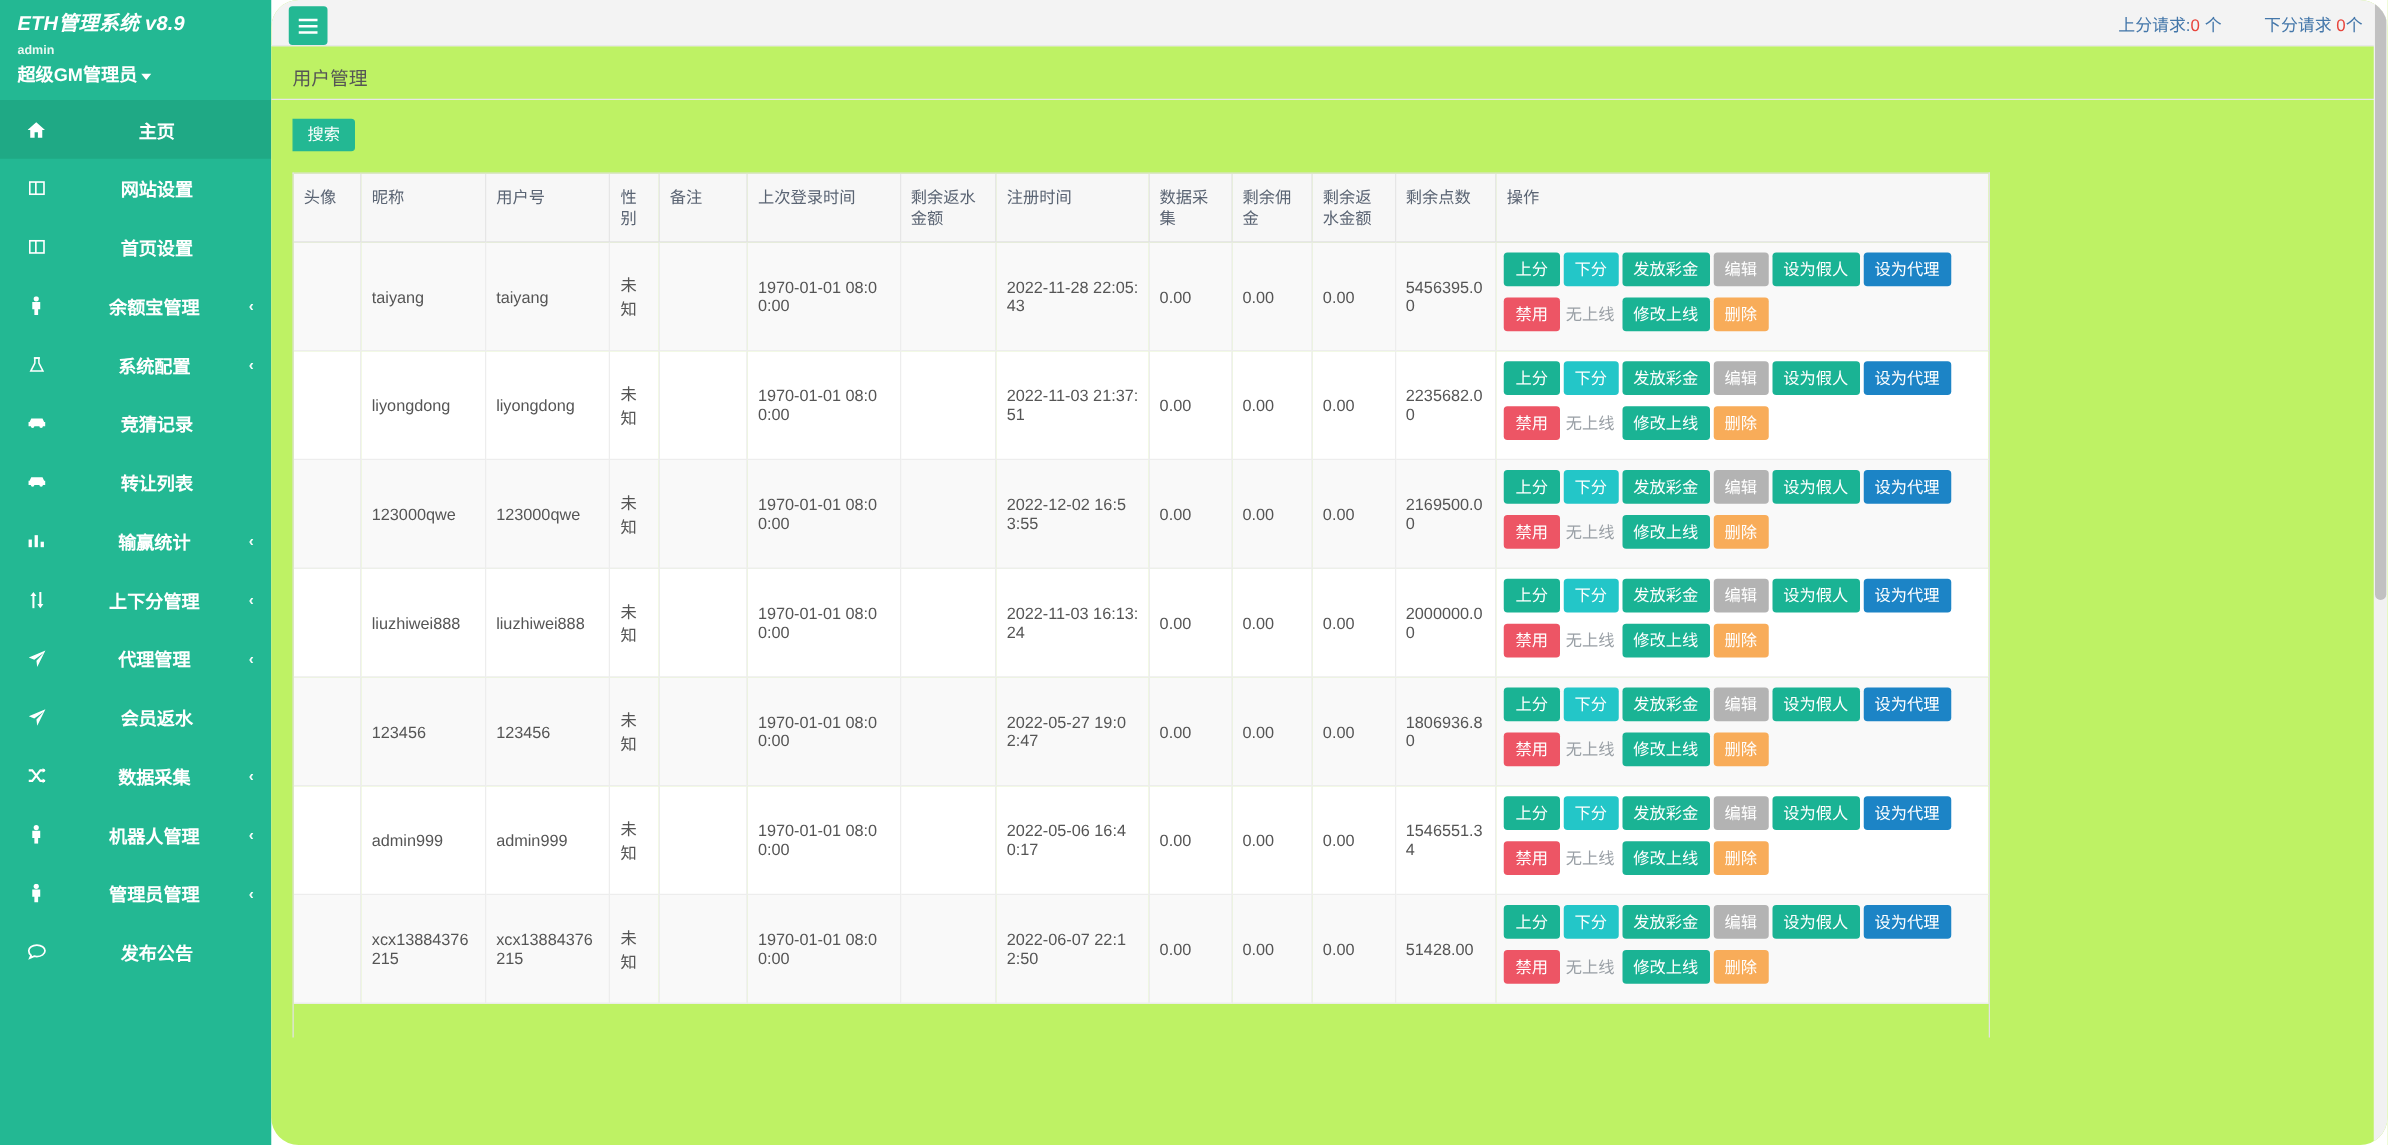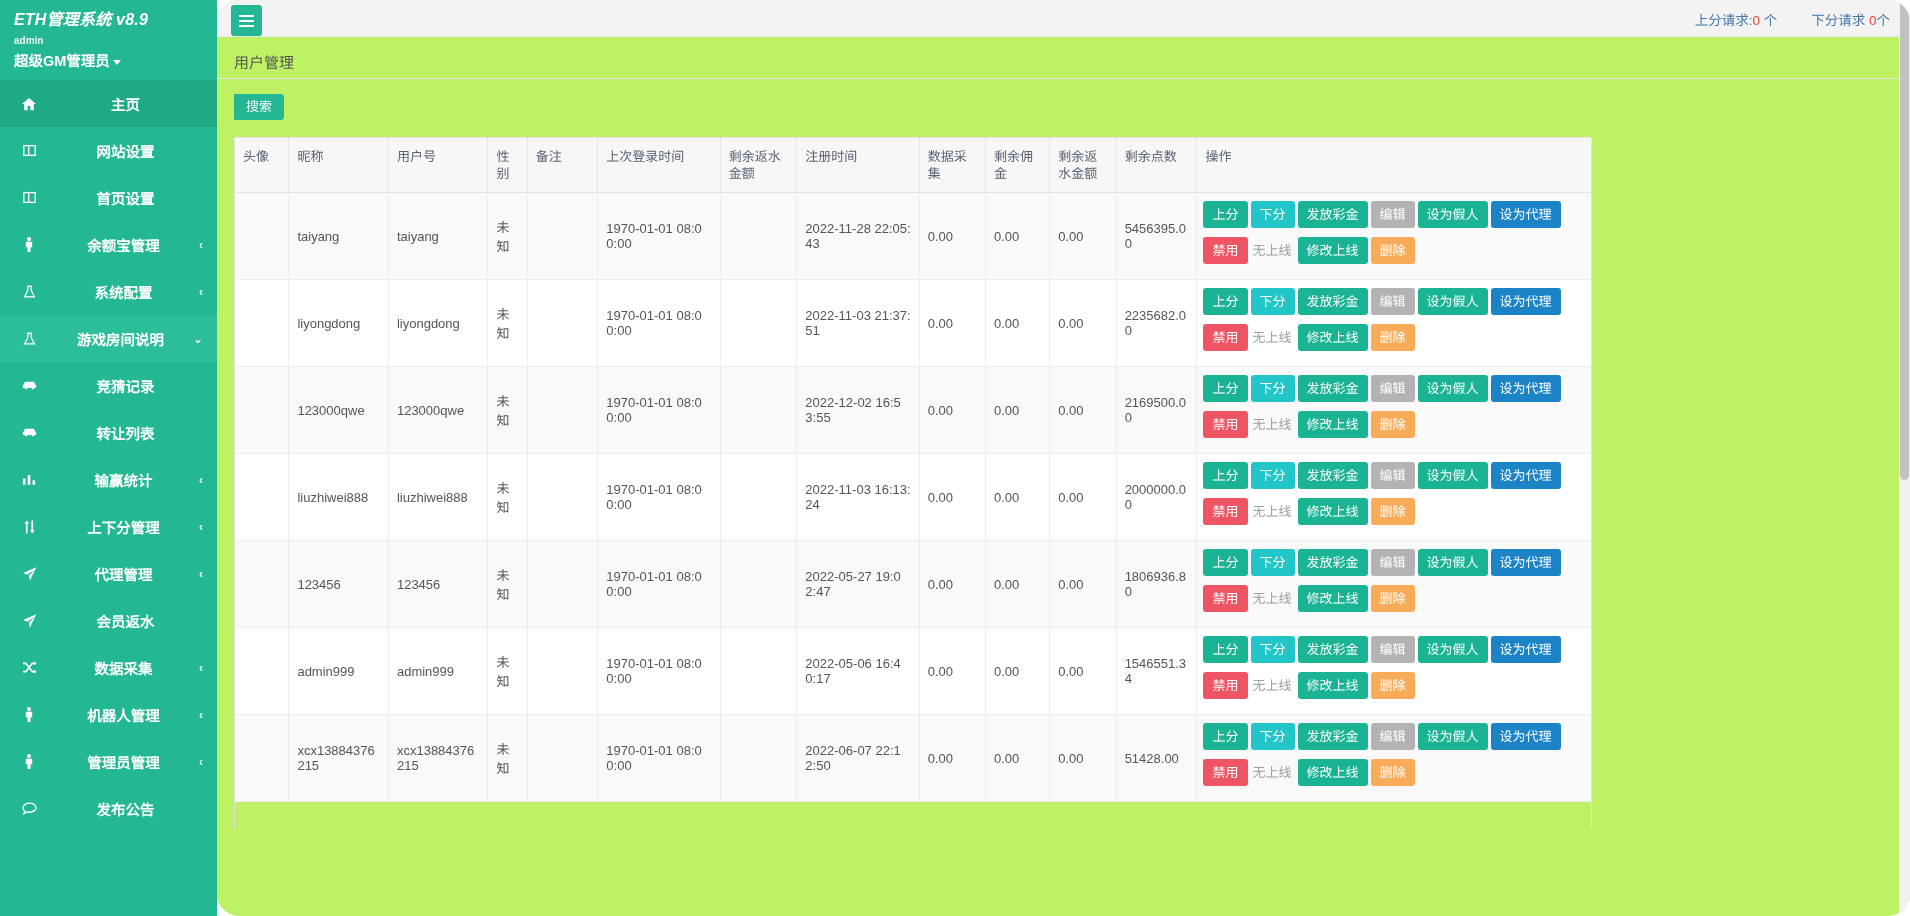--- a/index.html
+++ b/index.html
@@ -261,30 +261,20 @@
         <span class="ico">
           <svg width="13" height="14" viewBox="0 0 16 16" fill="none" stroke="#fff" stroke-width="1.5">
               <path d="M6 1v5L2 14h12L10 6V1z"></path>
               <line x1="5" y1="1" x2="11" y2="1"></line>
             </svg>
         </span>
         <span class="nav-label">系统配置</span>
         <span class="nav-arrow">‹</span>
       </li>
 
-      <li class="nav-item sub-parent">
-        <span class="ico">
-          <svg width="13" height="14" viewBox="0 0 16 16" fill="none" stroke="#fff" stroke-width="1.5">
-              <path d="M6 1v5L2 14h12L10 6V1z"></path>
-              <line x1="5" y1="1" x2="11" y2="1"></line>
-            </svg>
-        </span>
-        <span class="nav-label">游戏房间说明</span>
-        <span class="nav-arrow">⌄</span>
-      </li>
 
 
       <li class="nav-item">
         <span class="ico">
           <svg width="15" height="11" viewBox="0 0 18 12" fill="#fff">
               <path d="M2 5l1.6-3.4h10.8L16 5h1v4h-2.2a1.7 1.7 0 01-3.4 0H6.6a1.7 1.7 0 01-3.4 0H1V5z"></path>
             </svg>
         </span>
         <span class="nav-label">竞猜记录</span>
       </li>

